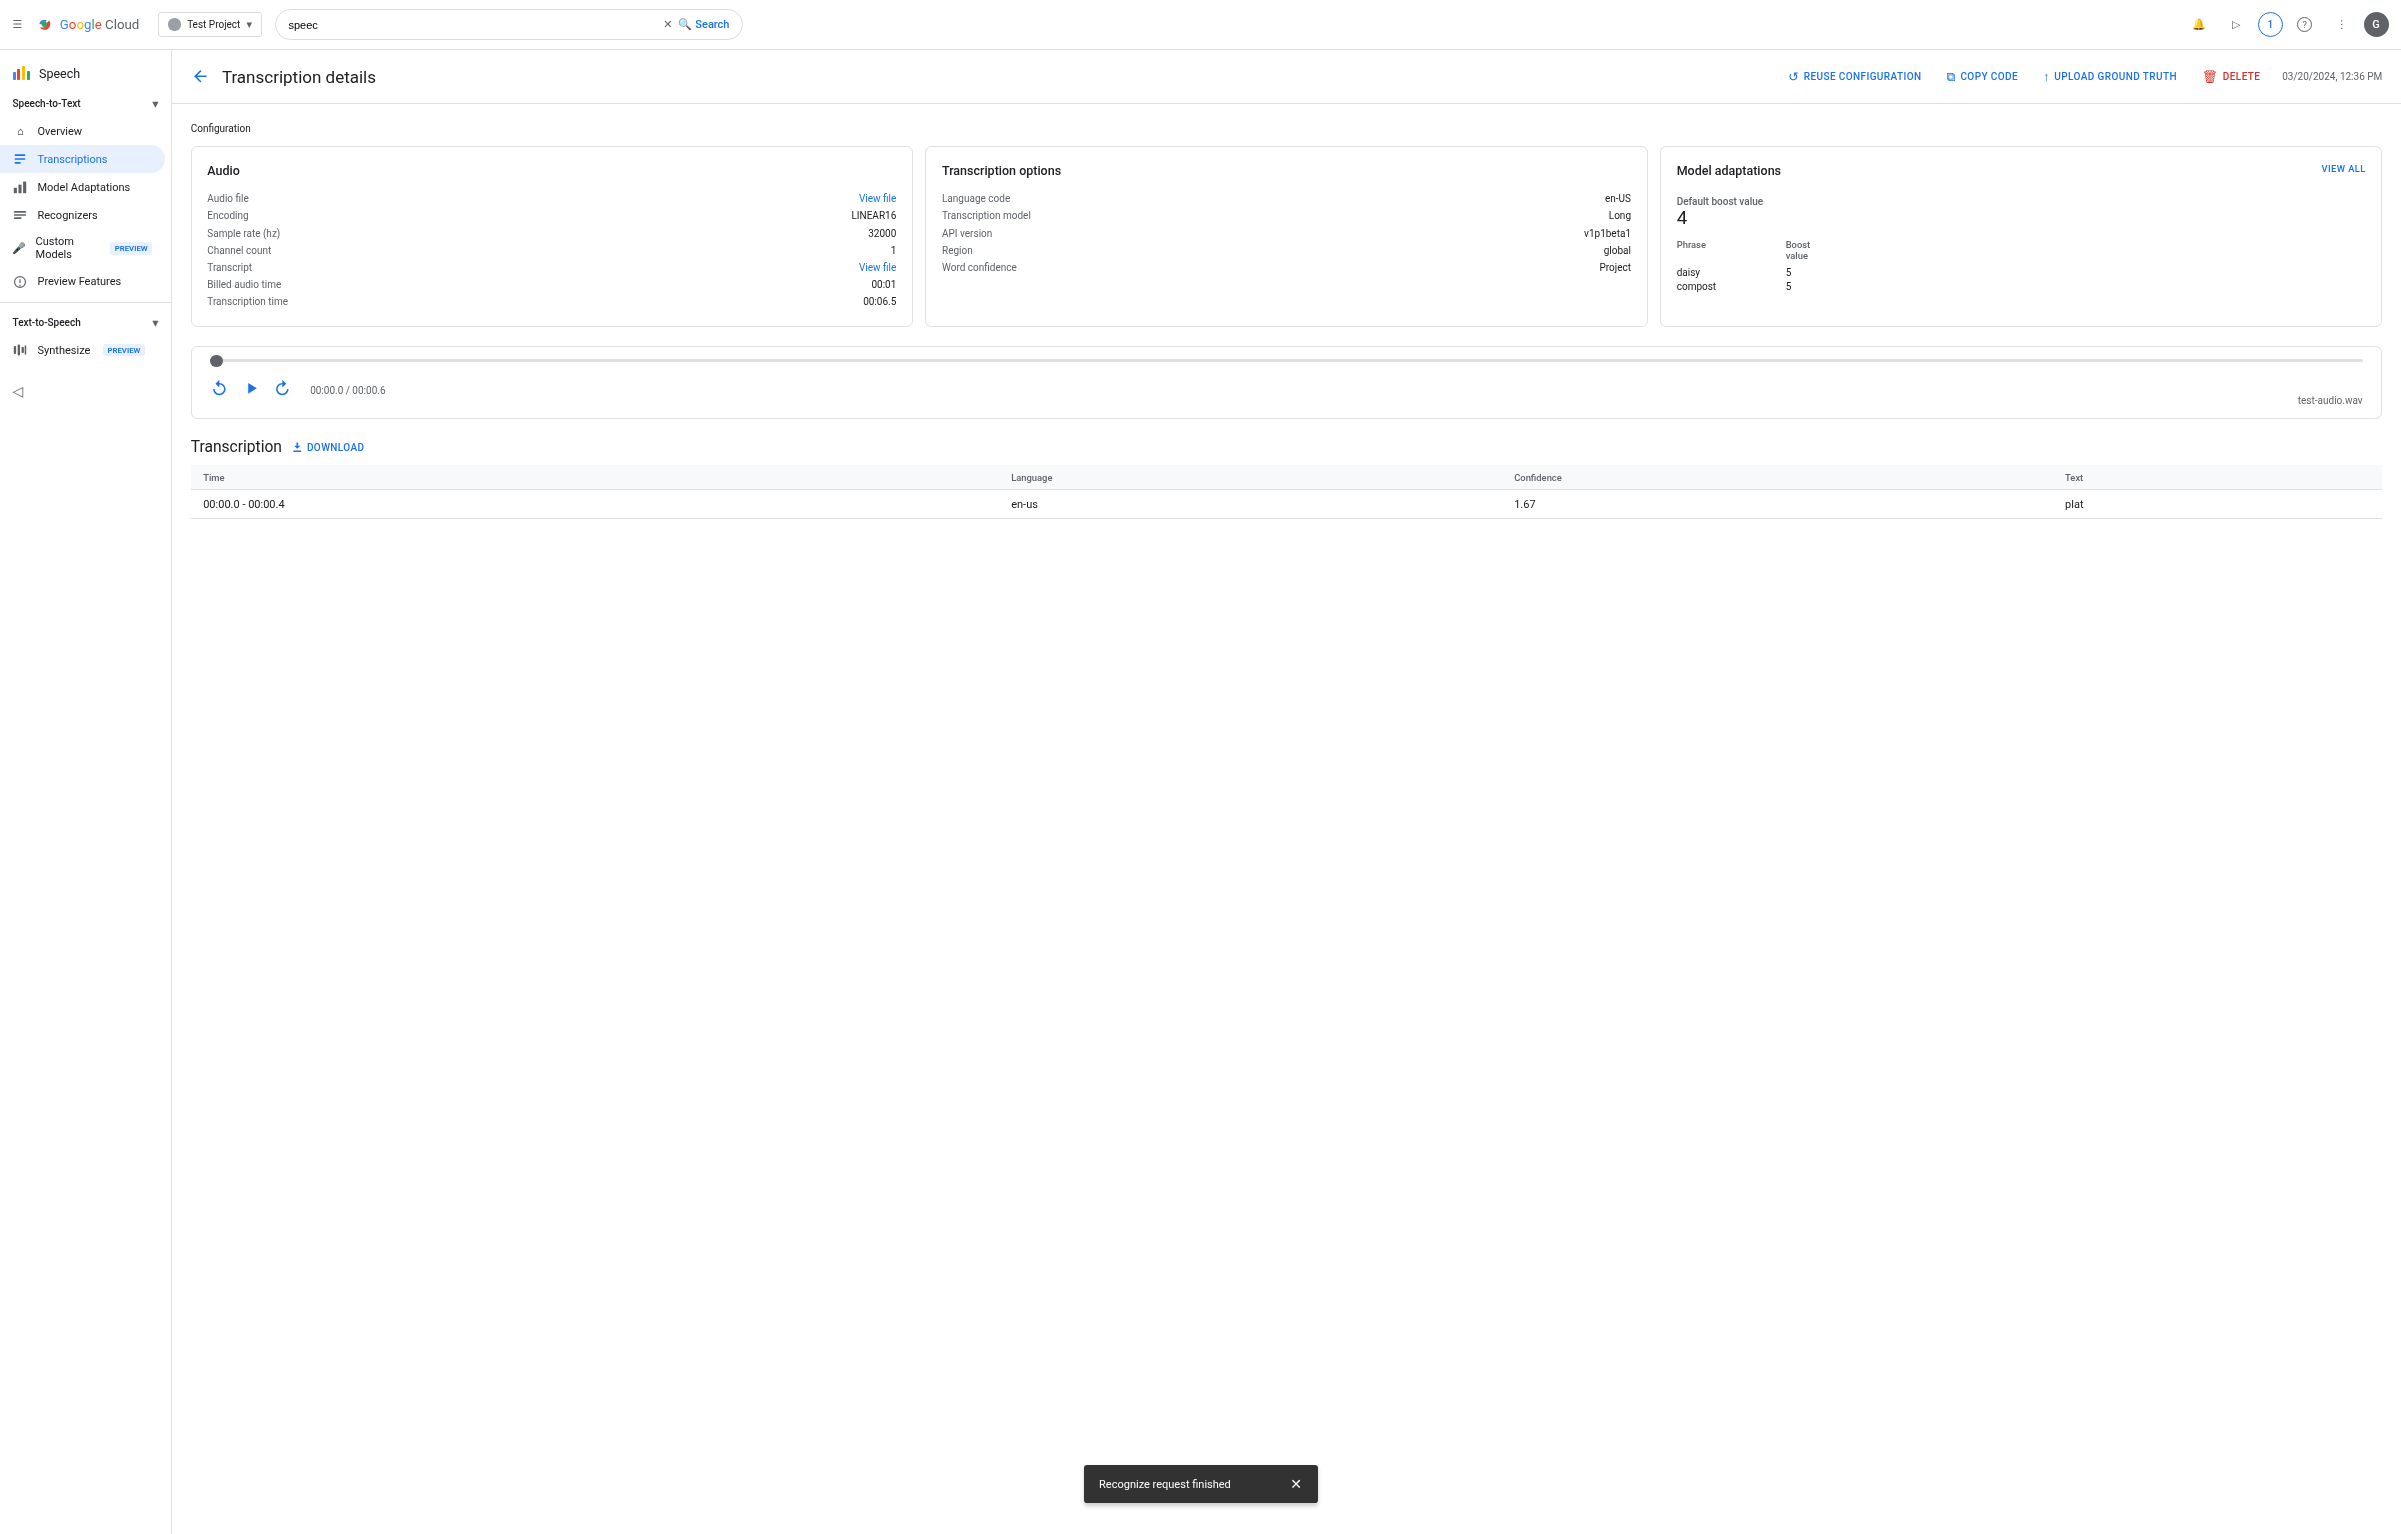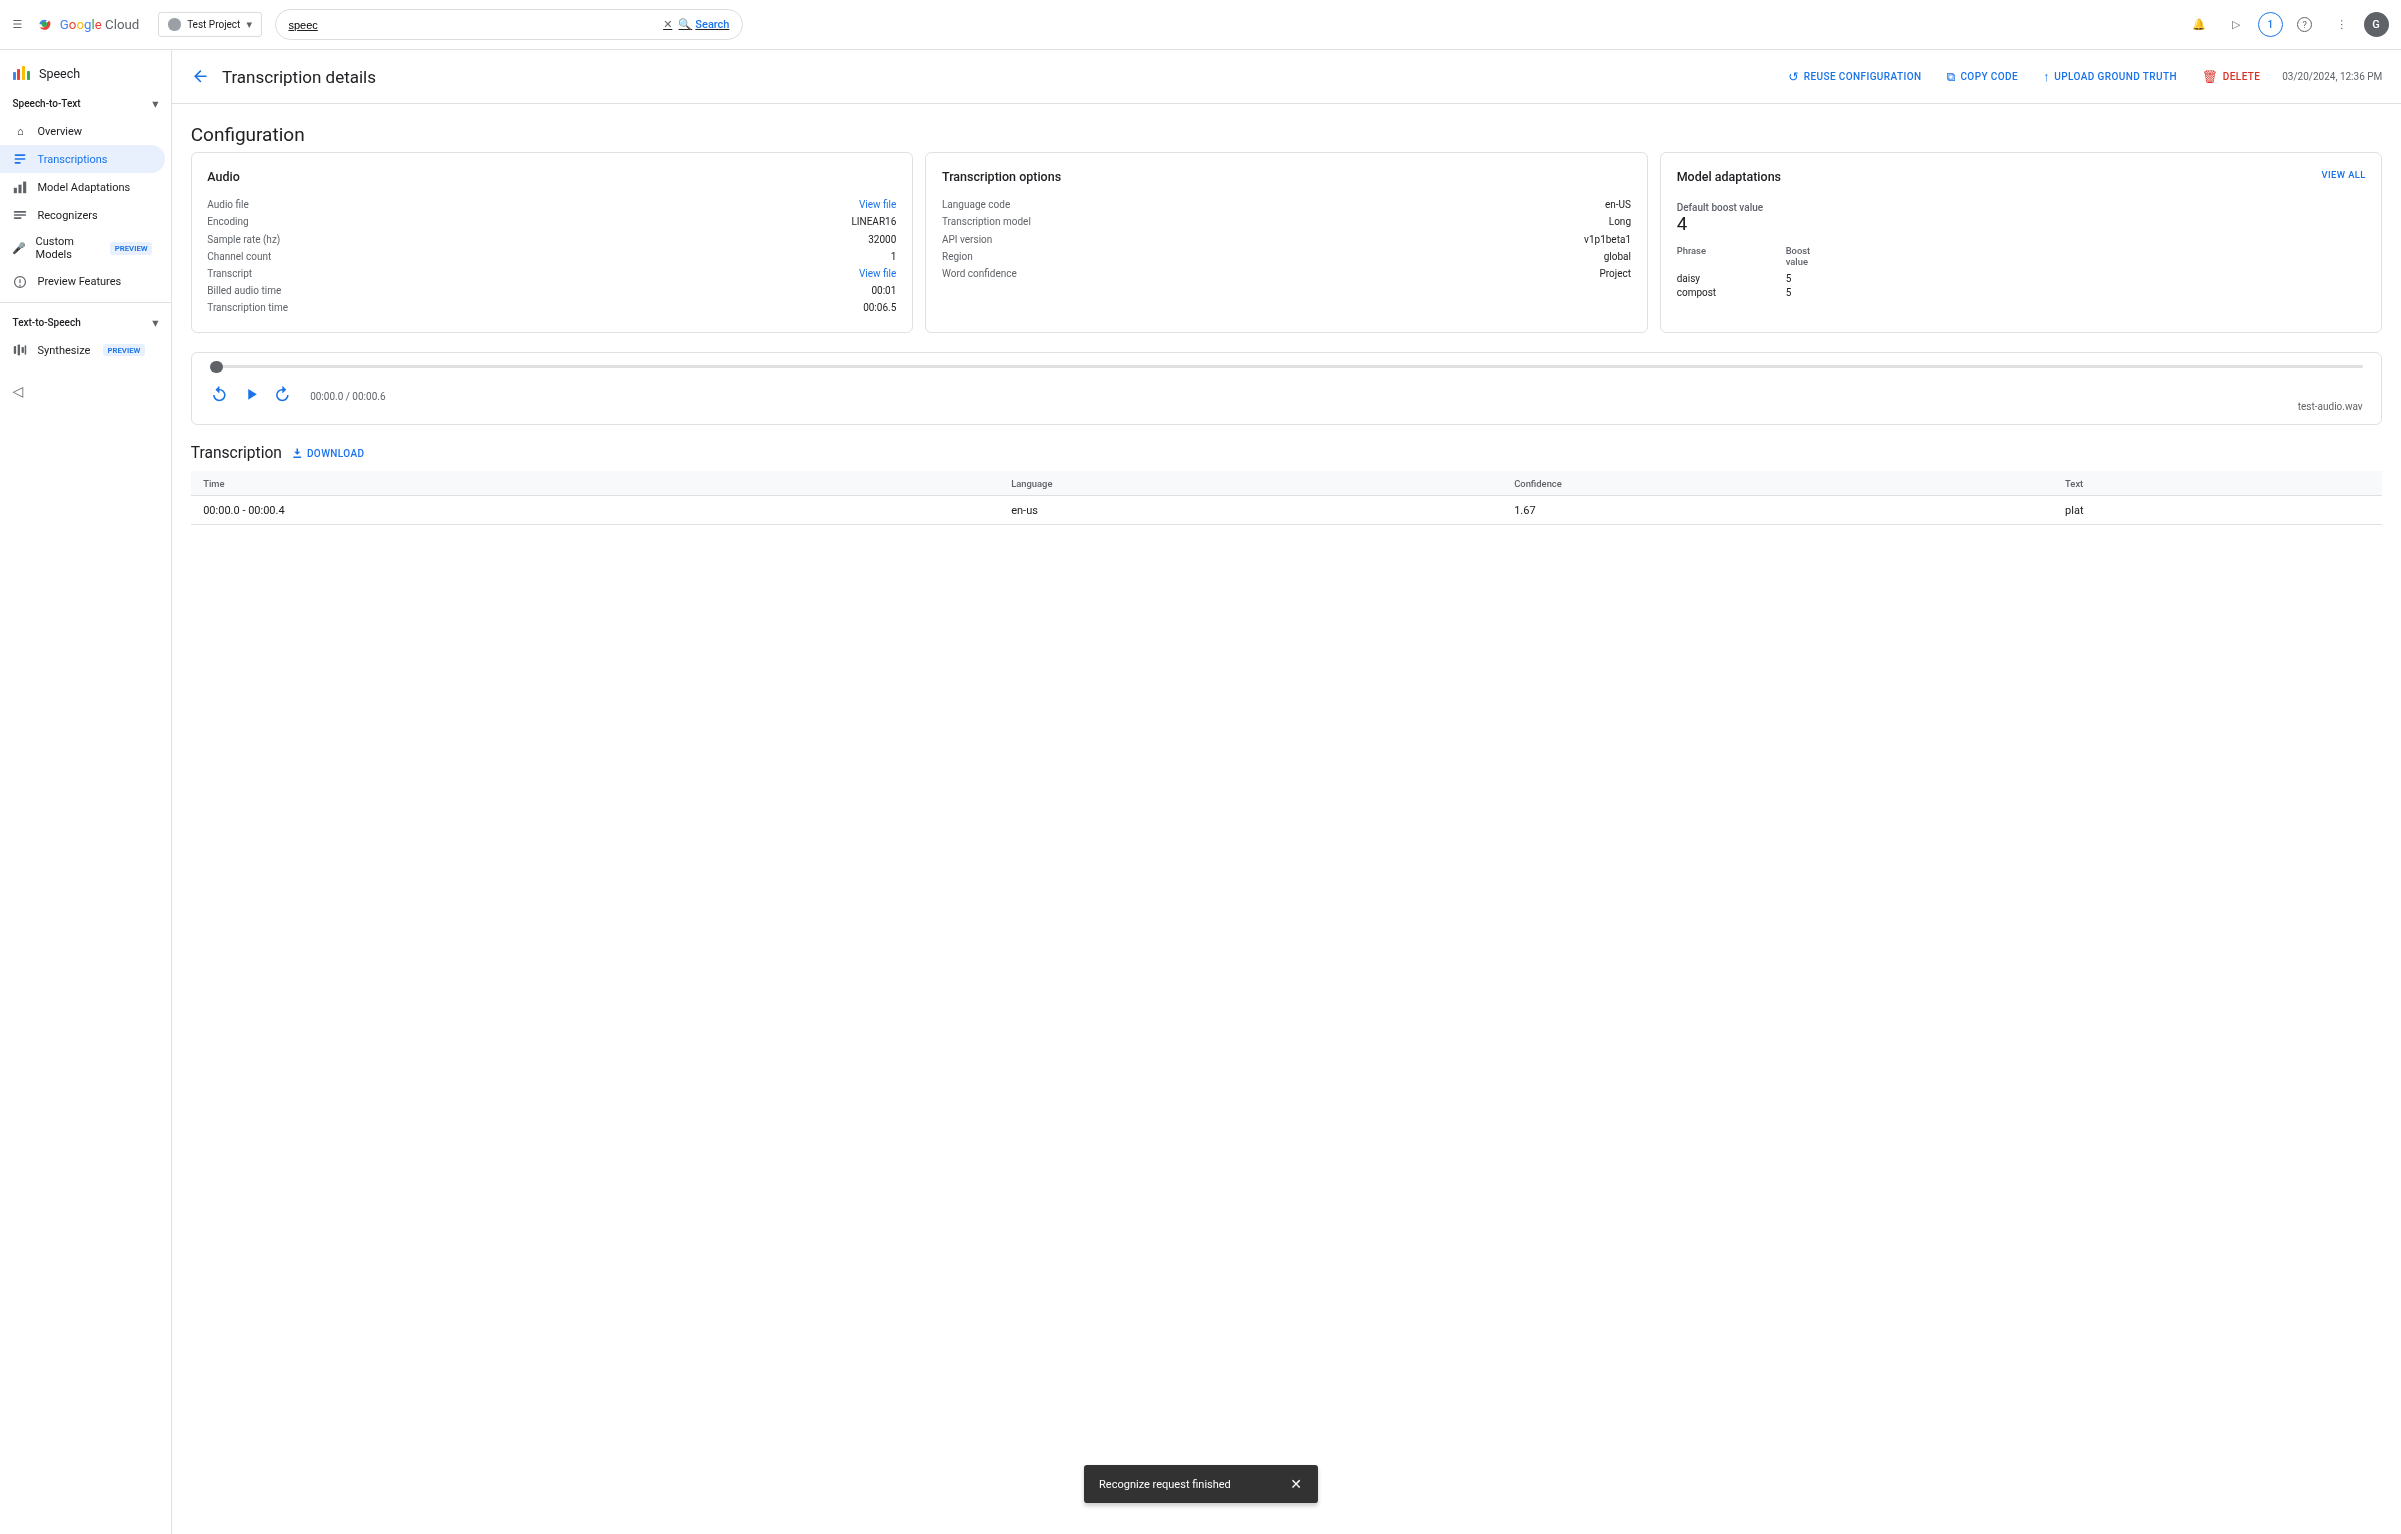--- a/index.html
+++ b/index.html
@@ -13,21 +13,21 @@
     .nav-menu-icon { margin-right: 12.5px; cursor: pointer; color: #5f6368; }
     .google-cloud-logo { display: flex; align-items: center; gap: 6.2px; margin-right: 18.7px; }
     .project-selector {
       display: flex; align-items: center; gap: 6.2px; border: 0.8px solid #dadce0;
       border-radius: 3.1px; padding: 4.7px 9.4px; cursor: pointer; margin-right: 12.5px;
     }
     .project-dot { width: 12.5px; height: 12.5px; border-radius: 50%; background: #9aa0a6; }
     .project-name { font-size: 10px; color: #202124; }
     .search-bar {
       flex: 1; max-width: 468px; display: flex; align-items: center;
-      border: 0.8px solid #dadce0; border-radius: 18.7px; padding: 0 12.5px; height: 31px; text-decoration: underline;
+      border: 0.8px solid #dadce0; border-radius: 18.7px; padding: 0 12.5px; height: 31px;
     }
     .search-input { border: none; outline: none; flex: 1; font-size: 11px; background: transparent; }
     .search-clear { color: #5f6368; cursor: pointer; margin-right: 6.2px; }
     .search-btn { display: flex; align-items: center; gap: 3.1px; color: #1a73e8; font-weight: 500; cursor: pointer; }
     .nav-icons { display: flex; align-items: center; gap: 6.2px; margin-left: auto; }
     .nav-icon-btn { width: 31px; height: 31px; display: flex; align-items: center; justify-content: center; cursor: pointer; color: #5f6368; border-radius: 50%; }
     .nav-avatar { width: 25px; height: 25px; border-radius: 50%; background: #5f6368; color: white; display: flex; align-items: center; justify-content: center; font-size: 11px; font-weight: 500; }
     .nav-circle-badge { width: 25px; height: 25px; border-radius: 50%; border: 1.6px solid #1a73e8; color: #1a73e8; display: flex; align-items: center; justify-content: center; font-size: 10px; font-weight: 500; }
 
     
@@ -73,21 +73,21 @@
       color: #1a73e8; font-size: 10px; font-weight: 500; cursor: pointer; letter-spacing: 0.4px;
       text-transform: uppercase;
     }
     .header-action-btn.danger { color: #d93025; }
     .header-timestamp { font-size: 10px; color: #5f6368; margin-left: auto; }
 
     
     .content-area { padding: 18.7px; }
 
     
-    .section-title { font-size: 19px; font-weight: 400; color: #202124; margin-bottom: 6px; }
+    .section-title { font-size: 10px; font-weight: 400; color: #202124; margin-bottom: 12px; }
 
     
     .cards-row { display: flex; gap: 12.5px; margin-bottom: 18.7px; }
     .card {
       flex: 1; border: 0.8px solid #e0e0e0; border-radius: 6.2px; padding: 15.6px;
       background: #fff;
     }
     .card-title { font-size: 12.5px; font-weight: 500; color: #202124; margin-bottom: 12.5px; }
     .card-row { display: flex; justify-content: space-between; align-items: center; padding: 3.1px 0; }
     .card-label { font-size: 10px; color: #5f6368; }

